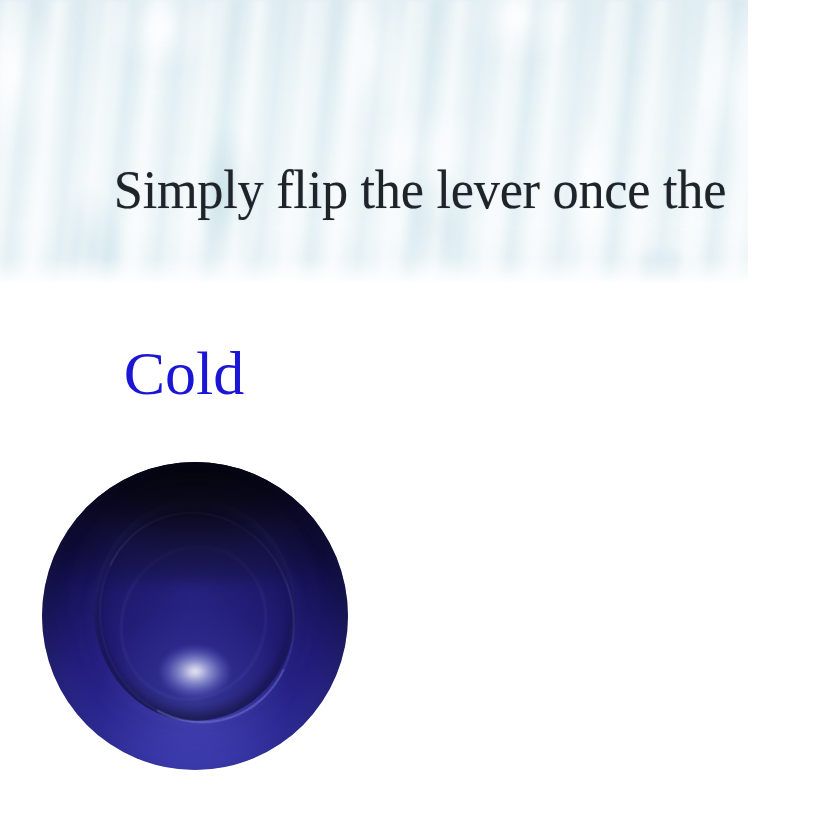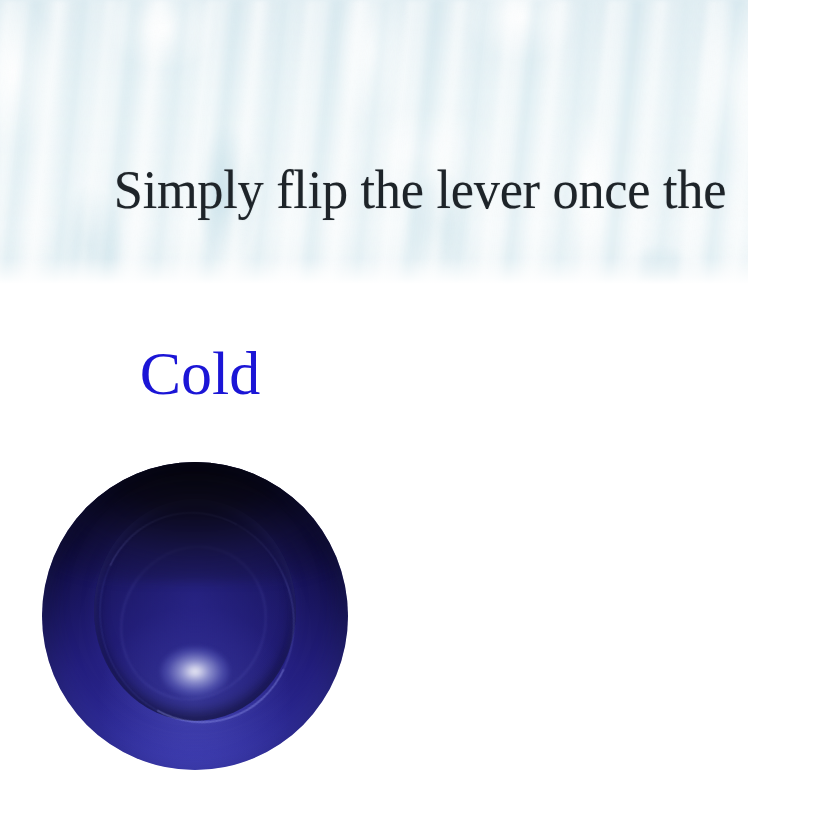--- a/index.html
+++ b/index.html
@@ -112,21 +112,20 @@
     width: 840px;
     height: 556px;
     background: #ffffff;
   }
 
   .panel {
     position: absolute;
     top: 0;
     width: 420px;
     height: 556px;
-    padding-left: 16px;
   }
   .panel-cold { left: 0; }
   .panel-hot  { left: 420px; }
 
   .panel-label {
     position: absolute;
     top: 58px;
     width: 420px;
     text-align: center;
     font-family: "Liberation Serif", serif;

